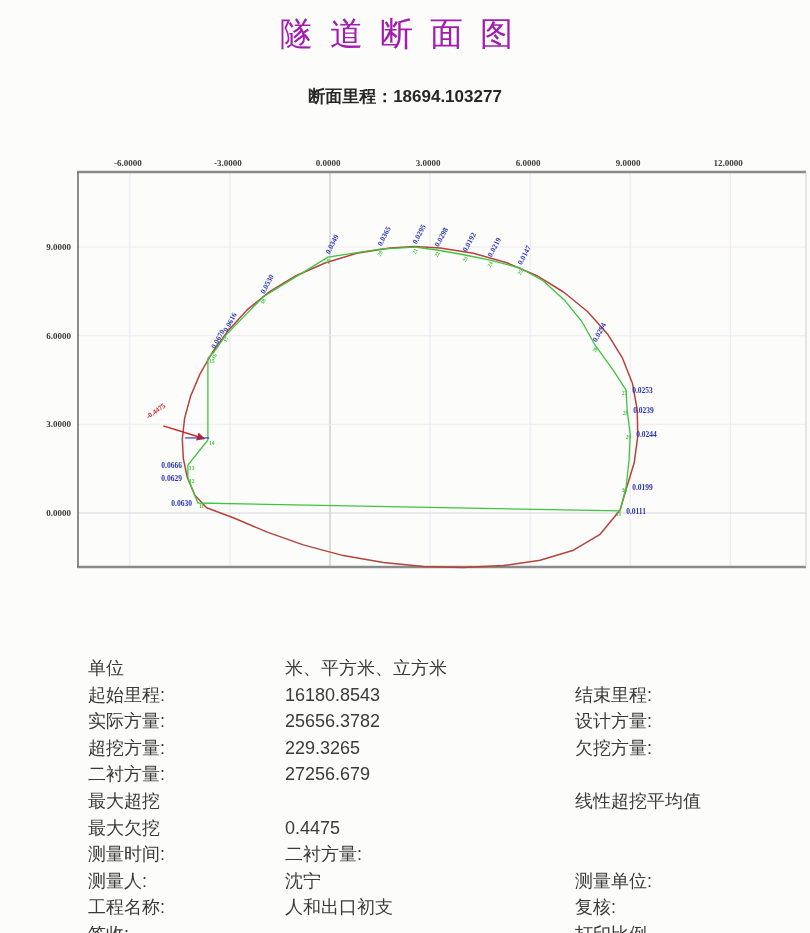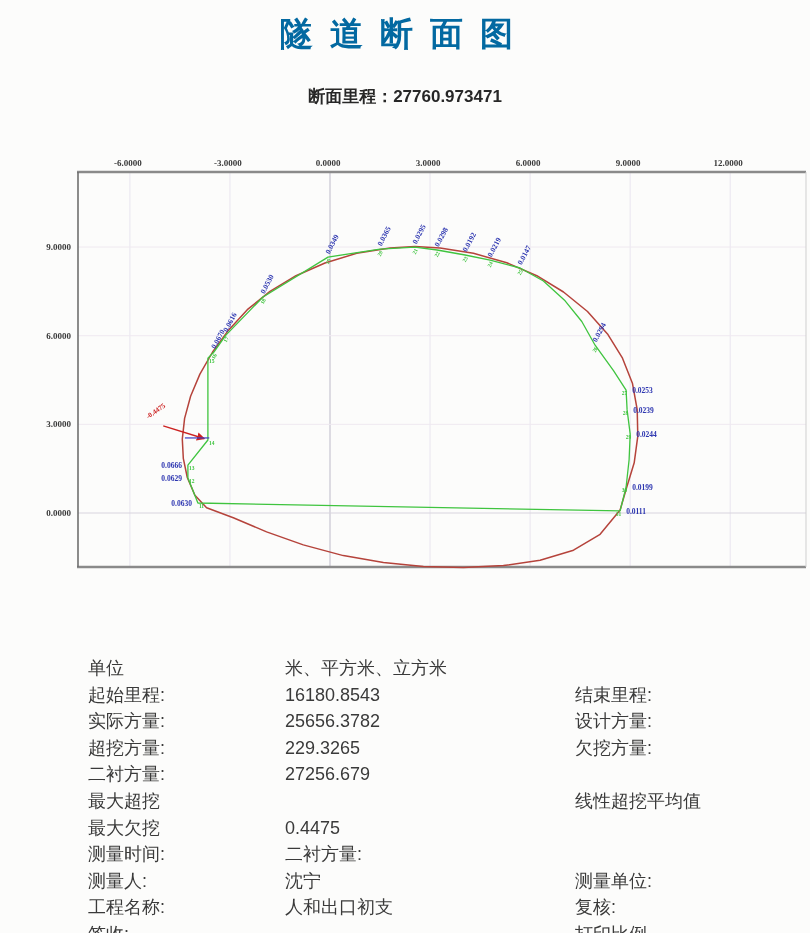--- a/index.html
+++ b/index.html
@@ -1,37 +1,37 @@
 <!DOCTYPE html>
 <html><head>
 <meta charset="utf-8">
 <style>
   html,body{margin:0;padding:0;background:#efefef;}
   .page{position:relative;width:810px;height:933px;margin:0 auto;background:#fcfcfb;
         font-family:"Liberation Sans",sans-serif;overflow:hidden;}
   .title{position:absolute;top:12px;left:0;width:100%;text-align:center;
-         font-size:33px;font-weight:bold;letter-spacing:17px;color:#0369a1;}
+         font-size:33px;font-weight:normal;letter-spacing:17px;color:#a21caf;}
   .subtitle{position:absolute;top:85px;left:0;width:100%;text-align:center;
             font-size:17px;font-weight:bold;color:#272727;}
   .chart-wrap{position:absolute;top:0;left:0;width:726px;height:600px;}
   .axis-tick{font:bold 9px "Liberation Serif",serif;fill:#3a3a3a;}
   .blue-label{font:bold 7.5px "Liberation Serif",serif;fill:#2c35b0;}
   .green-idx{font:bold 5.5px "Liberation Serif",serif;fill:#3fc43f;}
   .red-ann{font:bold 7px "Liberation Serif",serif;fill:#cc2222;}
   .table{position:absolute;left:88px;top:619px;width:706px;font-size:18px;color:#3a3a3a;}
   .trow{display:grid;grid-template-columns:197px 290px 1fr;height:26.6px;line-height:26.6px;}
   .trow span{white-space:nowrap;overflow:visible;margin-top:36px;}
 </style>
 </head>
 <body>
 
 <div class="page">
   <div class="title">隧道断面图</div>
   <div class="subtitle">
-    <span>断面里程：</span><span>27760.973471</span>
+    <span>断面里程：</span><span>18694.103277</span>
   </div>
 
   <div class="chart-wrap">
     <svg id="chart-svg" width="810" height="600" viewBox="0 0 810 600" xmlns="http://www.w3.org/2000/svg">
         <g>
           <line x1="129.89999999999998" y1="172" x2="129.89999999999998" y2="567" stroke="#e9e5ef" stroke-width="1"></line>
           <line x1="229.95" y1="172" x2="229.95" y2="567" stroke="#e9e5ef" stroke-width="1"></line>
           <line x1="330" y1="172" x2="330" y2="567" stroke="#bdbac9" stroke-width="1"></line>
           <line x1="430.05" y1="172" x2="430.05" y2="567" stroke="#e9e5ef" stroke-width="1"></line>
           <line x1="530.1" y1="172" x2="530.1" y2="567" stroke="#e9e5ef" stroke-width="1"></line>

